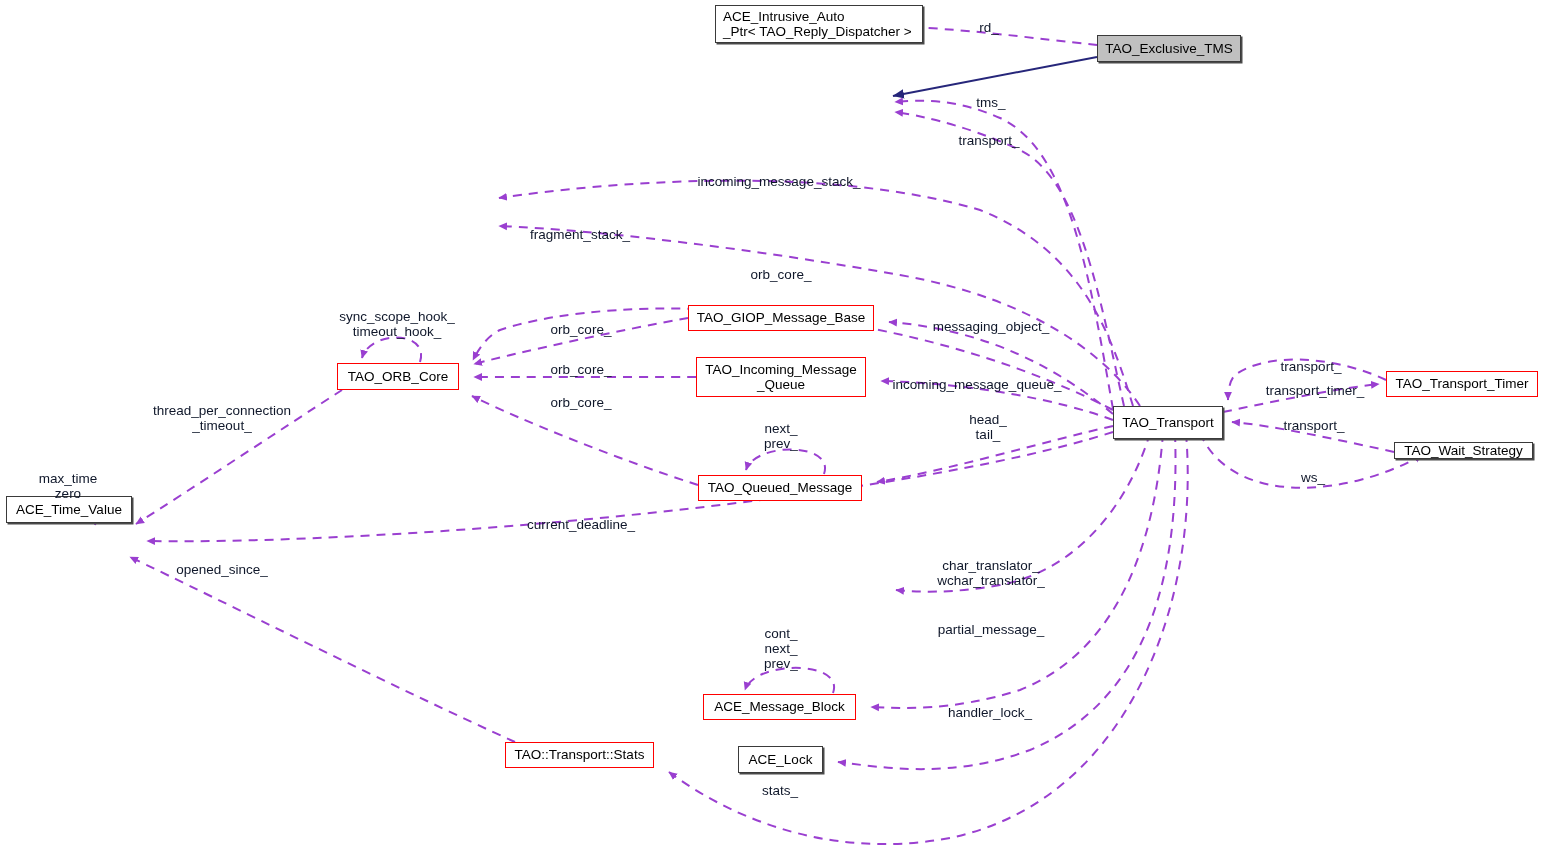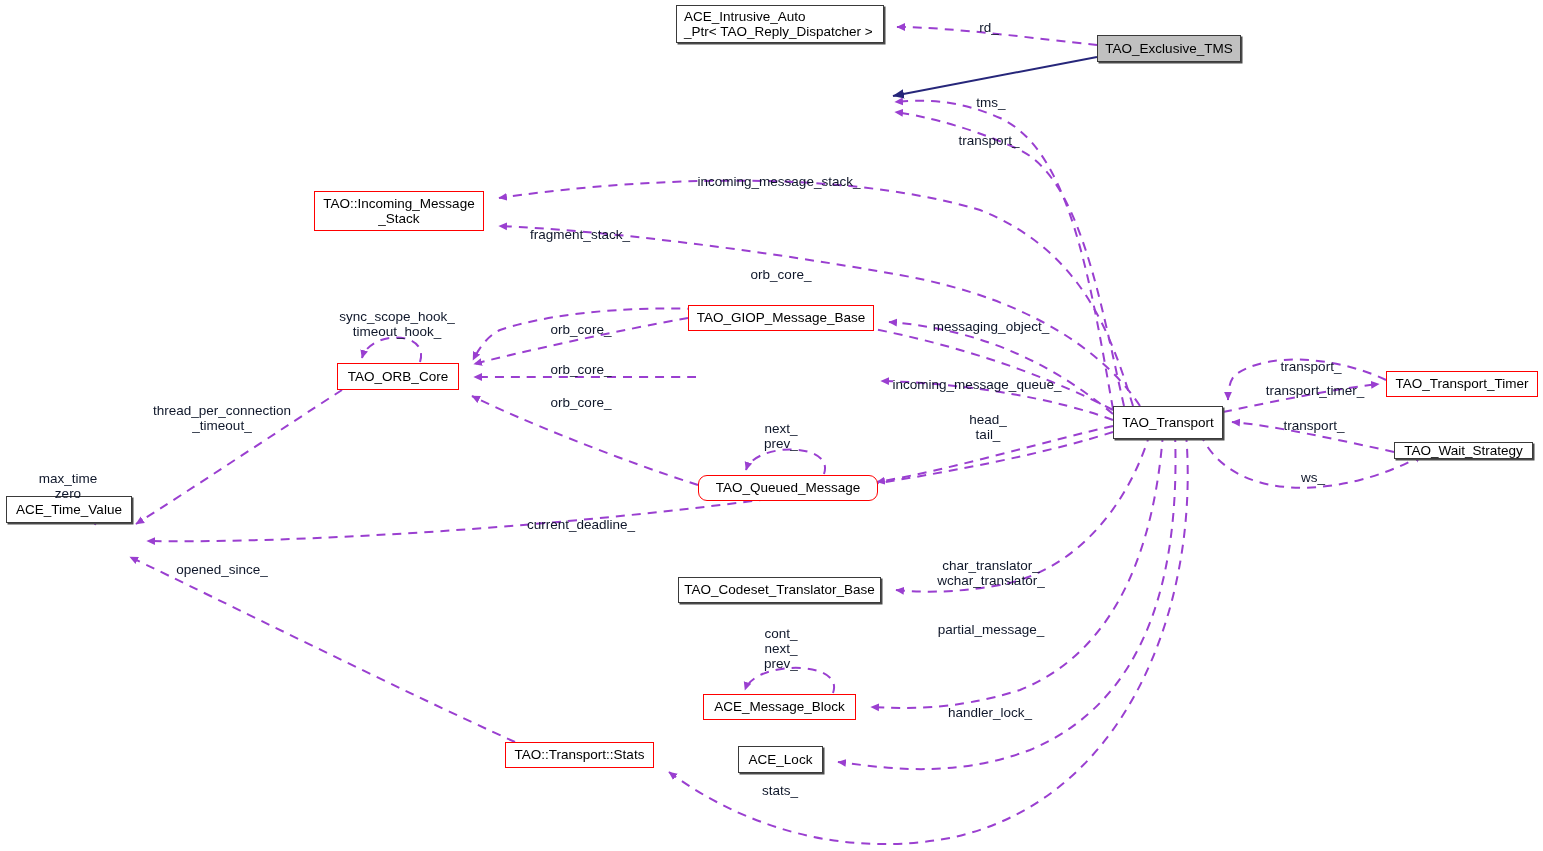--- a/index.html
+++ b/index.html
@@ -42,20 +42,21 @@
     border: 1.5px solid #ff0000;
     box-shadow: none;
   }
   .node.gray {
     background: #c0c0c0;
   }
   .node.leftalign {
     justify-content: flex-start;
     text-align: left;
     padding-left: 7px;
+    margin-left: 39px;
   }
   .edge-label {
     position: absolute;
     font-size: 13.5px;
     line-height: 15px;
     color: #0f172a;
     white-space: pre;
     text-align: center;
     transform: translateX(-50%);
     z-index: 6;
@@ -133,30 +134,29 @@
     </g>
 
     <g fill="none" stroke="#26267a" stroke-width="2">
       <path d="M1097,57 L893,96" marker-end="url(#ih)"></path>
     </g>
   </svg>
 
   <div class="node leftalign" style="left:676px;top:5px;width:208px;height:38px;"><span>ACE_Intrusive_Auto
 _Ptr&lt; TAO_Reply_Dispatcher &gt;</span></div>
   <div class="node gray" style="left:1097px;top:35px;width:144px;height:27px;"><span>TAO_Exclusive_TMS</span></div>
-  <div class="node red" style="left:314px;top:191px;width:170px;height:40px;"><span>TAO::Incoming_Message
-_Stack</span></div>
   <div class="node red" style="left:688px;top:305px;width:186px;height:26px;"><span>TAO_GIOP_Message_Base</span></div>
   <div class="node red" style="left:337px;top:363px;width:122px;height:27px;"><span>TAO_ORB_Core</span></div>
+  <div class="node red" style="left:696px;top:357px;width:170px;height:40px;"><span>TAO_Incoming_Message
+_Queue</span></div>
   <div class="node" style="left:1113px;top:406px;width:110px;height:33px;"><span>TAO_Transport</span></div>
   <div class="node red" style="left:1386px;top:371px;width:152px;height:26px;"><span>TAO_Transport_Timer</span></div>
   <div class="node" style="left:1394px;top:442px;width:139px;height:17px;text-align:right;"><span>TAO_Wait_Strategy</span></div>
-  <div class="node red" style="left:698px;top:475px;width:180px;height:26px;border-radius:9px;"><span>TAO_Queued_Message</span></div>
+  <div class="node red" style="left:698px;top:475px;width:164px;height:26px;"><span>TAO_Queued_Message</span></div>
   <div class="node" style="left:6px;top:496px;width:126px;height:27px;"><span>ACE_Time_Value</span></div>
-  <div class="node" style="left:678px;top:577px;width:203px;height:26px;"><span>TAO_Codeset_Translator_Base</span></div>
   <div class="node red" style="left:703px;top:694px;width:153px;height:26px;"><span>ACE_Message_Block</span></div>
   <div class="node red" style="left:505px;top:742px;width:149px;height:26px;"><span>TAO::Transport::Stats</span></div>
   <div class="node" style="left:738px;top:746px;width:85px;height:27px;"><span>ACE_Lock</span></div>
 
   <div class="edge-label" style="left:989px;top:20px;">rd_</div>
   <div class="edge-label" style="left:991px;top:95px;">tms_</div>
   <div class="edge-label" style="left:989px;top:133px;">transport_</div>
   <div class="edge-label" style="left:779px;top:174px;">incoming_message_stack_</div>
   <div class="edge-label" style="left:580px;top:227px;">fragment_stack_</div>
   <div class="edge-label" style="left:781px;top:267px;">orb_core_</div>

